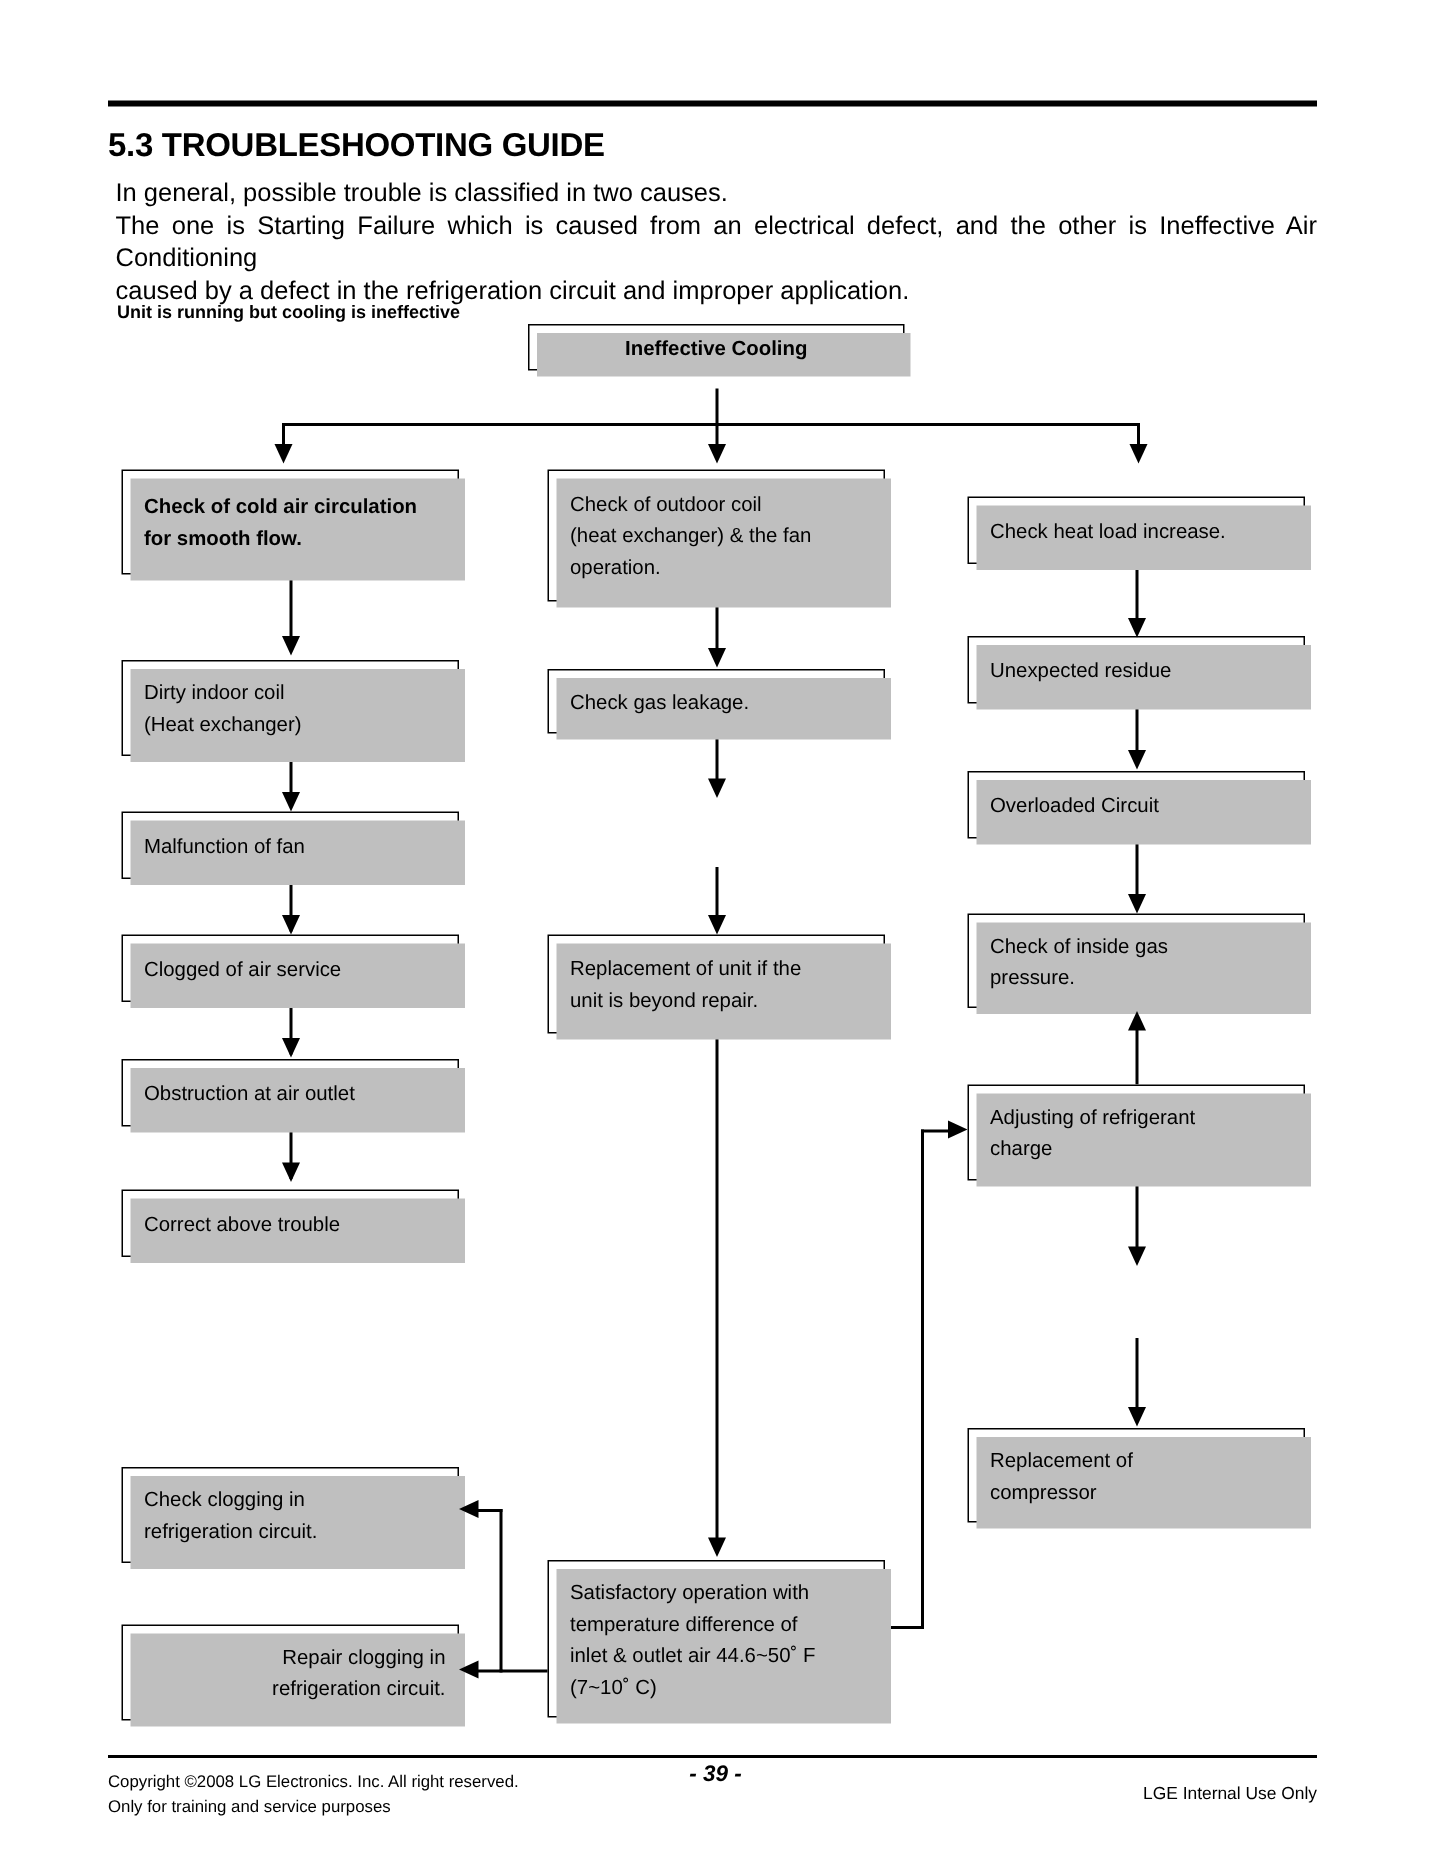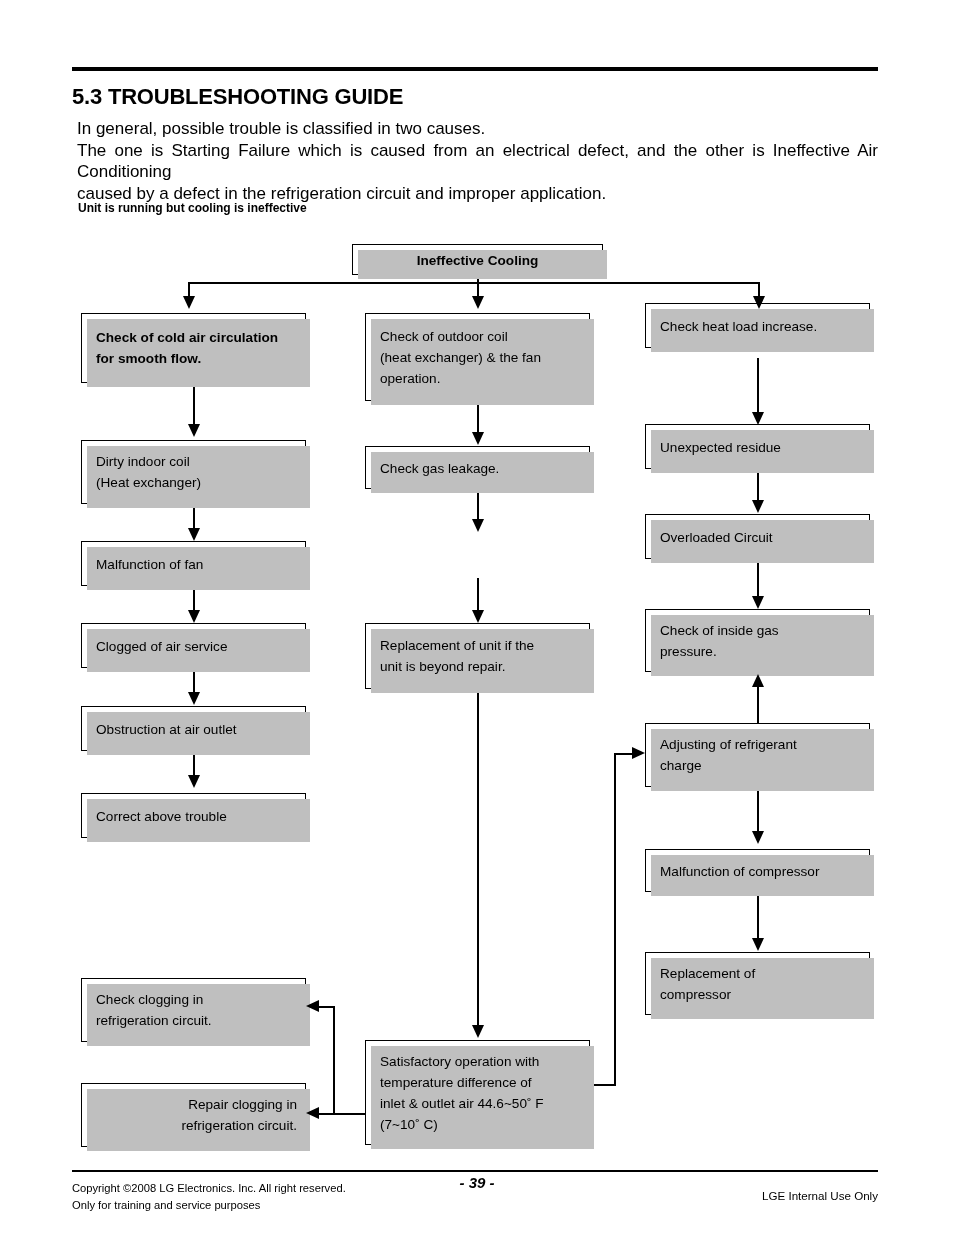--- a/index.html
+++ b/index.html
@@ -181,21 +181,21 @@
   <div class="intro">
     <p>In general, possible trouble is classified in two causes.</p>
     <p>The one is Starting Failure which is caused from an electrical defect, and the other is Ineffective Air Conditioning</p>
     <p class="last">caused by a defect in the refrigeration circuit and improper application.</p>
   </div>
 
   <div class="subhead">Unit is running but cooling is ineffective</div>
 
   <div class="flow">
 
-    <div class="node center" style="left:352px; top:244px; width:251px; height:31px;padding-left:25px;">
+    <div class="node center" style="left:352px; top:216px; width:251px; height:31px;padding-left:25px;">
       <span class="txt">Ineffective Cooling</span>
     </div>
 
     <div class="ln v" style="left:477px; top:259px; height:24px;"></div>
     <div class="ln h" style="left:188px; top:282px; width:571px;"></div>
     <div class="ln v" style="left:188px; top:282px; height:18px;"></div>
     <div class="ln v" style="left:477px; top:282px; height:18px;"></div>
     <div class="ln v" style="left:758px; top:282px; height:18px;"></div>
     <div class="ah down" style="left:183px; top:296px;"></div>
     <div class="ah down" style="left:472px; top:296px;"></div>
@@ -254,21 +254,21 @@
     <div class="ln v" style="left:477px; top:578px; height:42px;"></div>
     <div class="ah down" style="left:472px; top:610px;"></div>
 
     <div class="node" style="left:365px; top:623px; width:225px; height:66px;padding-left:48px;">
       <span class="txt">Replacement of unit if the
 unit is beyond repair.</span>
     </div>
     <div class="ln v" style="left:477px; top:689px; height:341px;"></div>
     <div class="ah down" style="left:472px; top:1025px;"></div>
 
-    <div class="node" style="left:645px; top:303px; width:225px; height:45px;padding-left:32px;">
+    <div class="node" style="left:645px; top:331px; width:225px; height:45px;padding-left:32px;">
       <span class="txt">Check heat load increase.</span>
     </div>
     <div class="ln v" style="left:757px; top:358px; height:63px;"></div>
     <div class="ah down" style="left:752px; top:412px;"></div>
 
     <div class="node" style="left:645px; top:424px; width:225px; height:45px;">
       <span class="txt">Unexpected residue</span>
     </div>
     <div class="ln v" style="left:757px; top:469px; height:40px;"></div>
     <div class="ah down" style="left:752px; top:500px;"></div>
@@ -287,23 +287,20 @@
     <div class="ln v" style="left:757px; top:684px; height:39px;"></div>
     <div class="ah up" style="left:752px; top:674px;"></div>
 
     <div class="node" style="left:645px; top:723px; width:225px; height:64px;">
       <span class="txt">Adjusting of refrigerant
 charge</span>
     </div>
     <div class="ln v" style="left:757px; top:787px; height:53px;"></div>
     <div class="ah down" style="left:752px; top:831px;"></div>
 
-    <div class="node" style="left:645px; top:849px; width:225px; height:43px;">
-      <span class="txt">Malfunction of compressor</span>
-    </div>
     <div class="ln v" style="left:757px; top:892px; height:55px;"></div>
     <div class="ah down" style="left:752px; top:938px;"></div>
 
     <div class="node" style="left:645px; top:952px; width:225px; height:63px;">
       <span class="txt">Replacement of
 compressor</span>
     </div>
 
     <div class="node" style="left:365px; top:1040px; width:225px; height:105px;">
       <span class="txt">Satisfactory operation with

